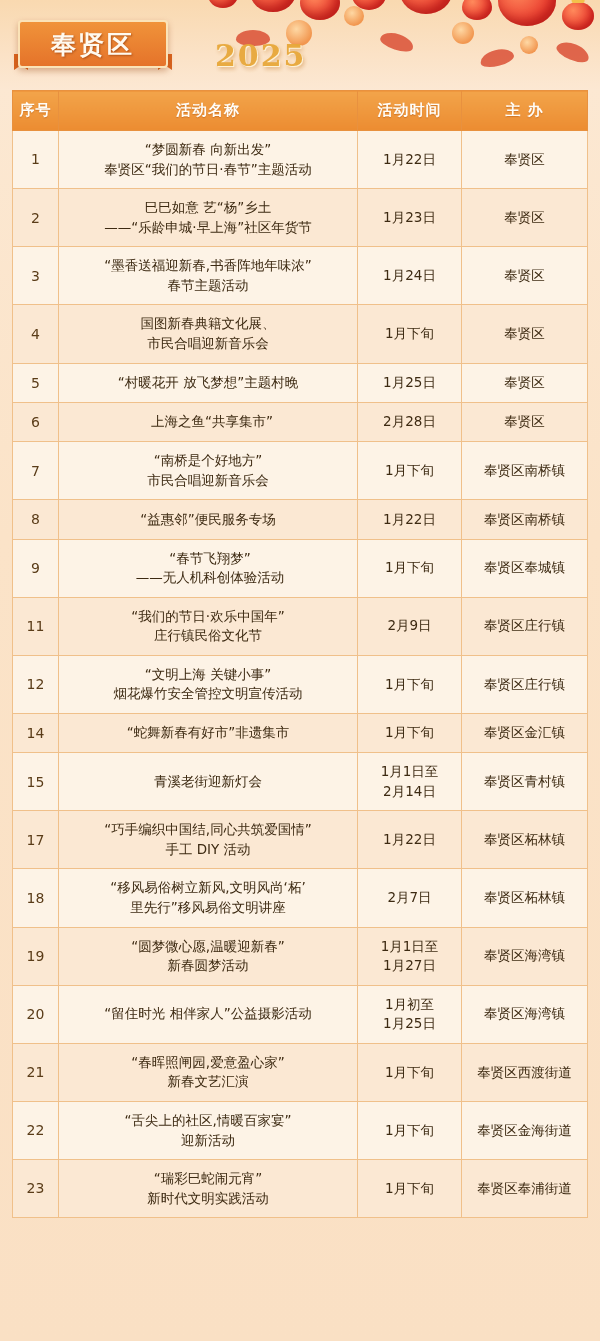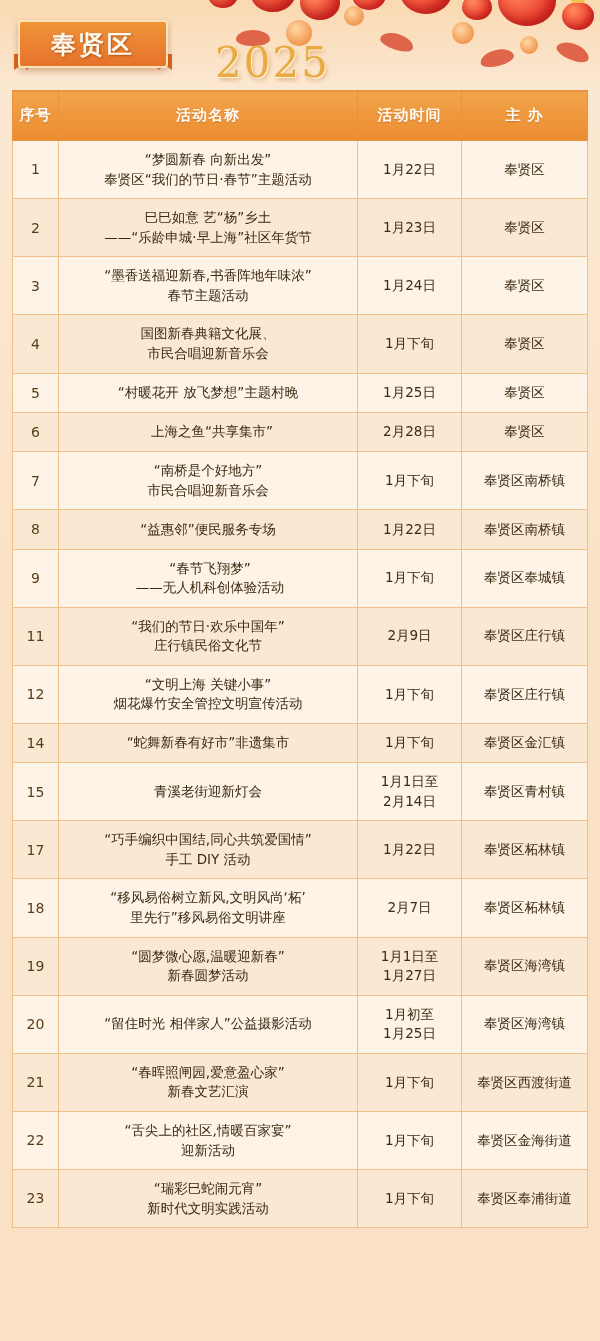--- a/index.html
+++ b/index.html
@@ -54,22 +54,22 @@
   .leaf {
     position: absolute;
     width: 34px; height: 16px;
     border-radius: 50% 50% 50% 50% / 60% 60% 40% 40%;
     background: #d8462c;
     opacity: .8;
   }
   .year-text {
     position: absolute;
     left: 215px; top: 38px;
-    font-size: 42px;
-    font-weight: normal;
+    font-size: 30px;
+    font-weight: bold;
     letter-spacing: 2px;
     color: #e8a83a;
     text-shadow: 1px 1px 0 #fff3d8, 2px 3px 4px rgba(190,110,20,.45);
     opacity: .95;
     font-family: "DejaVu Serif", "Liberation Serif", serif;
   }
 
   
   .plaque {
     position: absolute;
@@ -109,21 +109,21 @@
     table-layout: fixed;
     font-size: 13.5px;
     color: #3d2a12;
   }
   table.sched th {
     background: linear-gradient(180deg, #f2a44a 0%, #ec8c31 100%);
     color: #fffdf8;
     font-size: 15px;
     font-weight: bold;
     letter-spacing: 1px;
-    height: 50px;
+    height: 40px;
     border: 1px solid #e8913f;
     text-shadow: 0 1px 1px rgba(150,60,0,.35);
   }
   table.sched td {
     border: 1px solid #f0c08a;
     padding: 9px 4px;
     text-align: center;
     line-height: 1.45;
     vertical-align: middle;
   }

